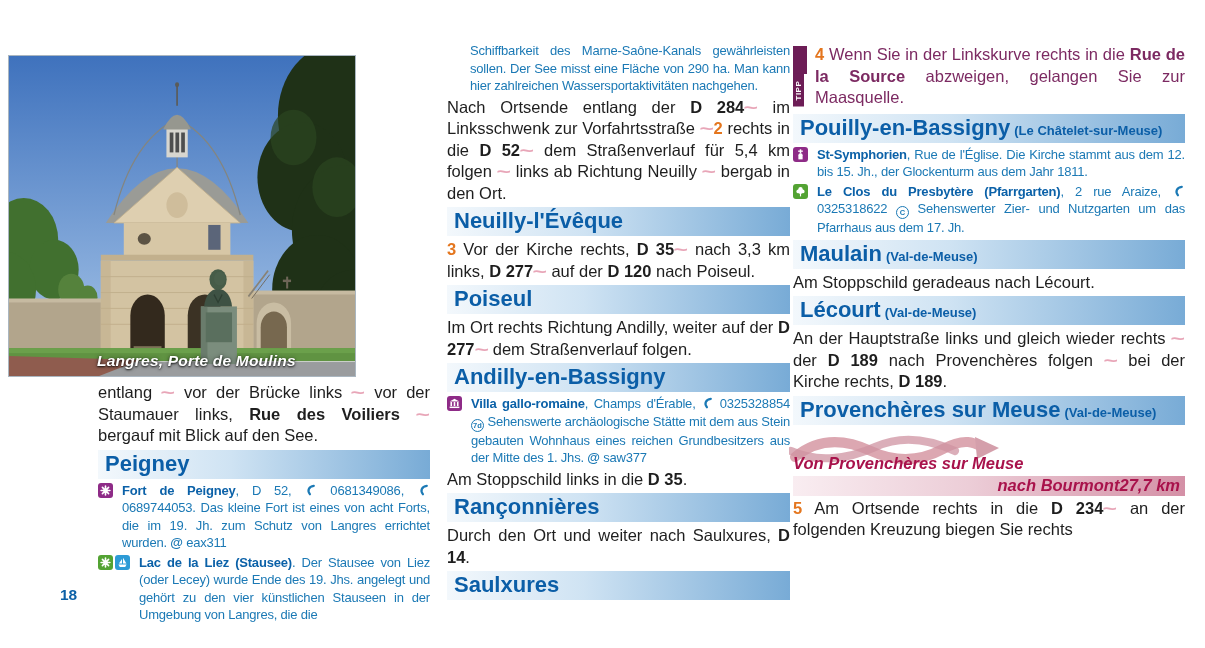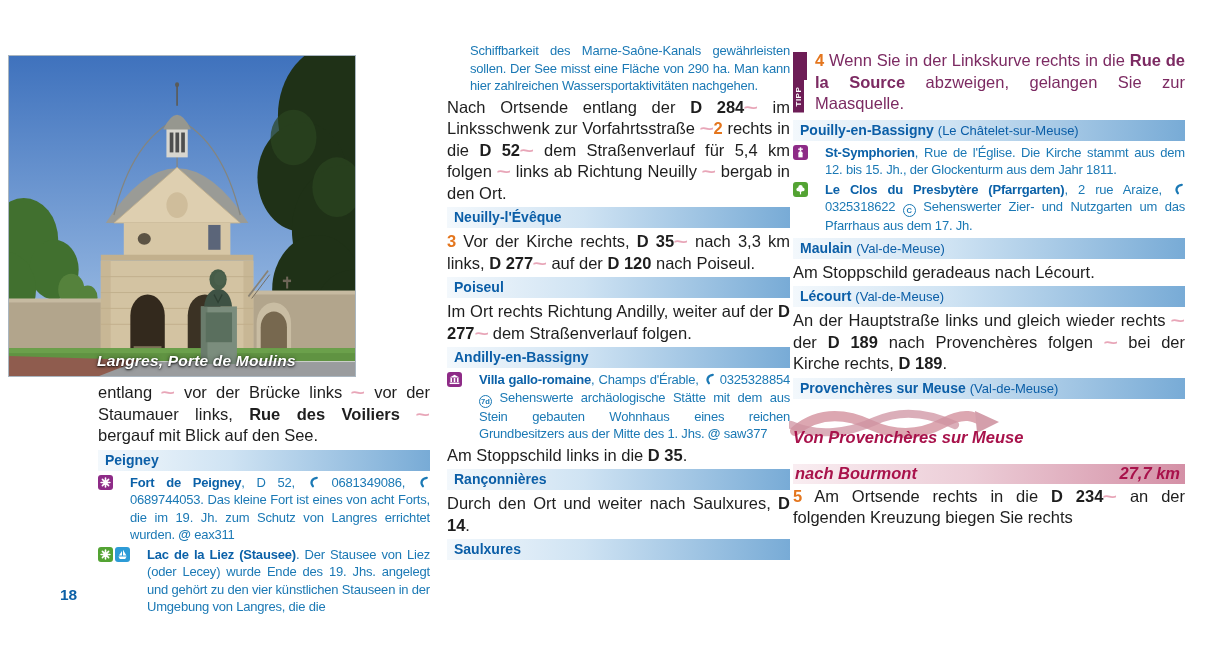--- a/index.html
+++ b/index.html
@@ -23,53 +23,53 @@
 
   
   .route{font-size:16.5px;line-height:21.5px;text-align:justify;color:#1e1e1e;margin:1px 0 2px}
   .sg-b{font-weight:bold}
   .sg-n{color:#e4761e;font-weight:bold}
   .sg-w{color:#e8a6b8;font-weight:bold;display:inline-block;transform:scaleX(1.5);padding:0 2px}
 
   
   .loc-header{background:linear-gradient(90deg,#f3f8fc 0%,#cfe3f3 40%,#78abd6 100%);
     padding:1px 7px 2px;margin:3px 0 3px;white-space:nowrap}
-  .loc-title{color:#0b5ea7;font-weight:bold;font-size:14px}
-  .loc-suffix{color:#0b5ea7;font-weight:normal;font-size:13px;margin-left:4px}
-
-  
-  .info-item{display:flex;gap:17px;font-size:13px;line-height:17.5px;color:#1b79b5;
+  .loc-title{color:#0b5ea7;font-weight:bold;font-size:22px}
+  .loc-suffix{color:#0b5ea7;font-weight:bold;font-size:13px;margin-left:4px}
+
+  
+  .info-item{display:flex;gap:9px;font-size:13px;line-height:17.5px;color:#1b79b5;
     text-align:justify;margin:1px 0 2px;letter-spacing:-.2px}
   .info-icons{flex:0 0 auto;display:flex;gap:2px;padding-top:1px}
   .icon{width:15px;height:15px;border-radius:3px;display:inline-flex;align-items:center;justify-content:center}
   .info-text{flex:1}
   .sg-nm{font-weight:bold;color:#0b61a8}
   .sg-at{font-weight:bold}
   .sg-ph svg{vertical-align:-1px;margin:0 1px}
   .sg-badge{display:inline-flex;align-items:center;justify-content:center;width:13px;height:13px;
     border:1.2px solid currentColor;border-radius:50%;font-size:7.5px;font-weight:bold;
     vertical-align:-2px;letter-spacing:0}
   .info-cont{font-size:13px;line-height:17.5px;color:#1b79b5;margin:0 0 2px 23px;
     text-align:justify;letter-spacing:-.2px}
 
   
-  .tip{display:flex;margin:8px 0 5px}
+  .tip{display:flex;margin:2px 0 5px}
   .tip-marker{flex:0 0 19px;position:relative;margin-right:3px}
   .tip-head{position:absolute;left:0;top:2px;width:14px;height:28px;background:#6d1d56}
   .tip-label{position:absolute;left:0;top:30px;bottom:2px;width:11px;background:#6d1d56;color:#fff;
     font-size:8px;font-weight:bold;writing-mode:vertical-rl;transform:rotate(180deg);
     display:flex;align-items:center;justify-content:center;letter-spacing:.5px}
   .tip-text{flex:1;font-size:16.5px;line-height:21.5px;color:#7c2a62;text-align:justify}
   .tip-text .sg-b{color:#7c2a62}
 
   
   .rdiv{margin:8px 0 2px}
   .rdiv-arrow{display:block;width:210px;height:34px;margin-left:-4px}
   .rdiv-from{font-size:16.5px;font-weight:bold;font-style:italic;color:#a8124b;margin-top:-13px}
-  .rdiv-bar{display:flex;justify-content:space-between;align-items:baseline;margin-top:17px;
+  .rdiv-bar{display:flex;justify-content:flex-end;align-items:baseline;margin-top:3px;
     background:linear-gradient(90deg,#f9edf1 0%,#eccdd7 45%,#d490a6 100%);padding:0 5px 1px 2px}
   .rdiv-to,.rdiv-km{font-size:16.5px;font-weight:bold;font-style:italic;color:#a8124b}
 
   .page-number{position:absolute;left:60px;top:586px;font-size:15.5px;font-weight:bold;color:#0c61a7}
 </style>
 </head>
 <body>
 
 <div id="page">
 

